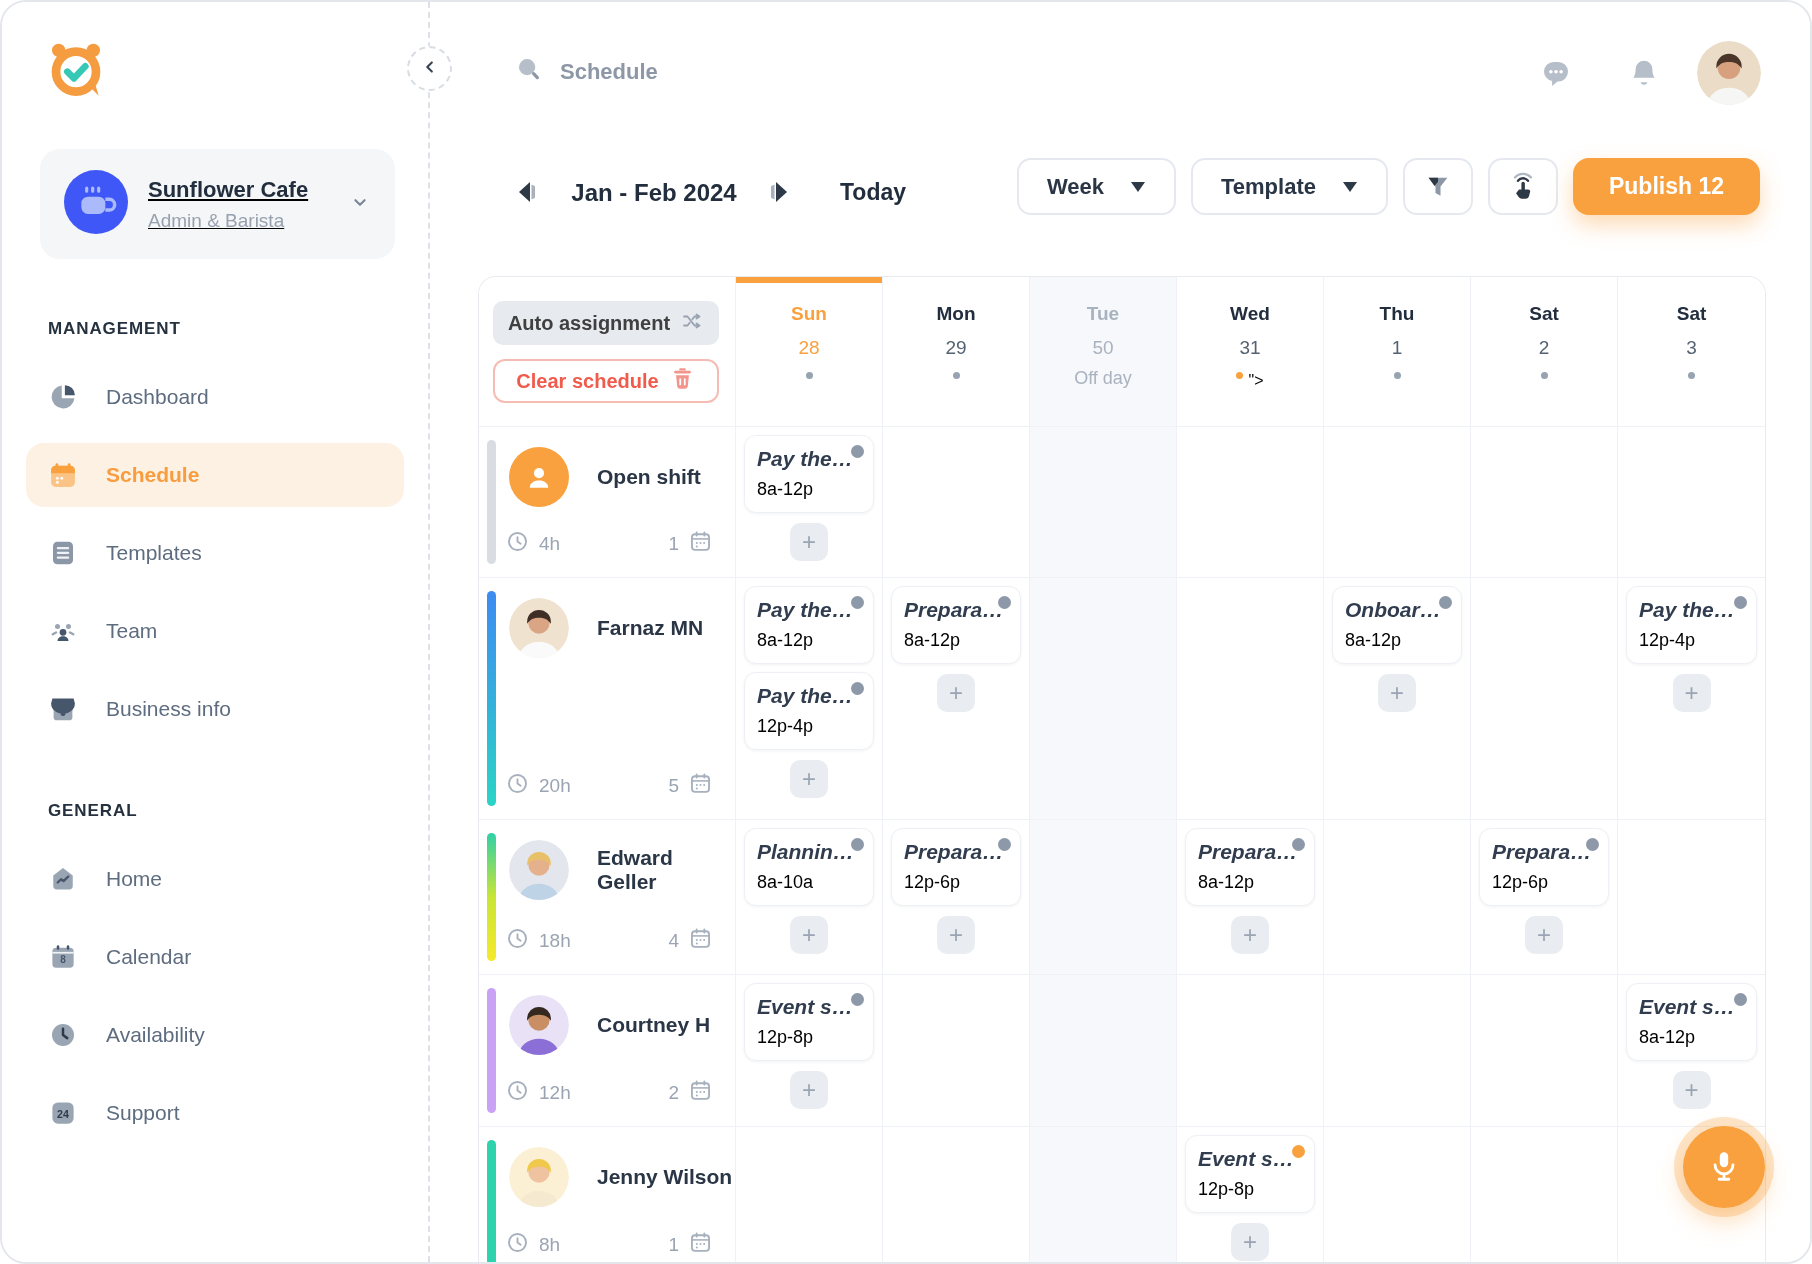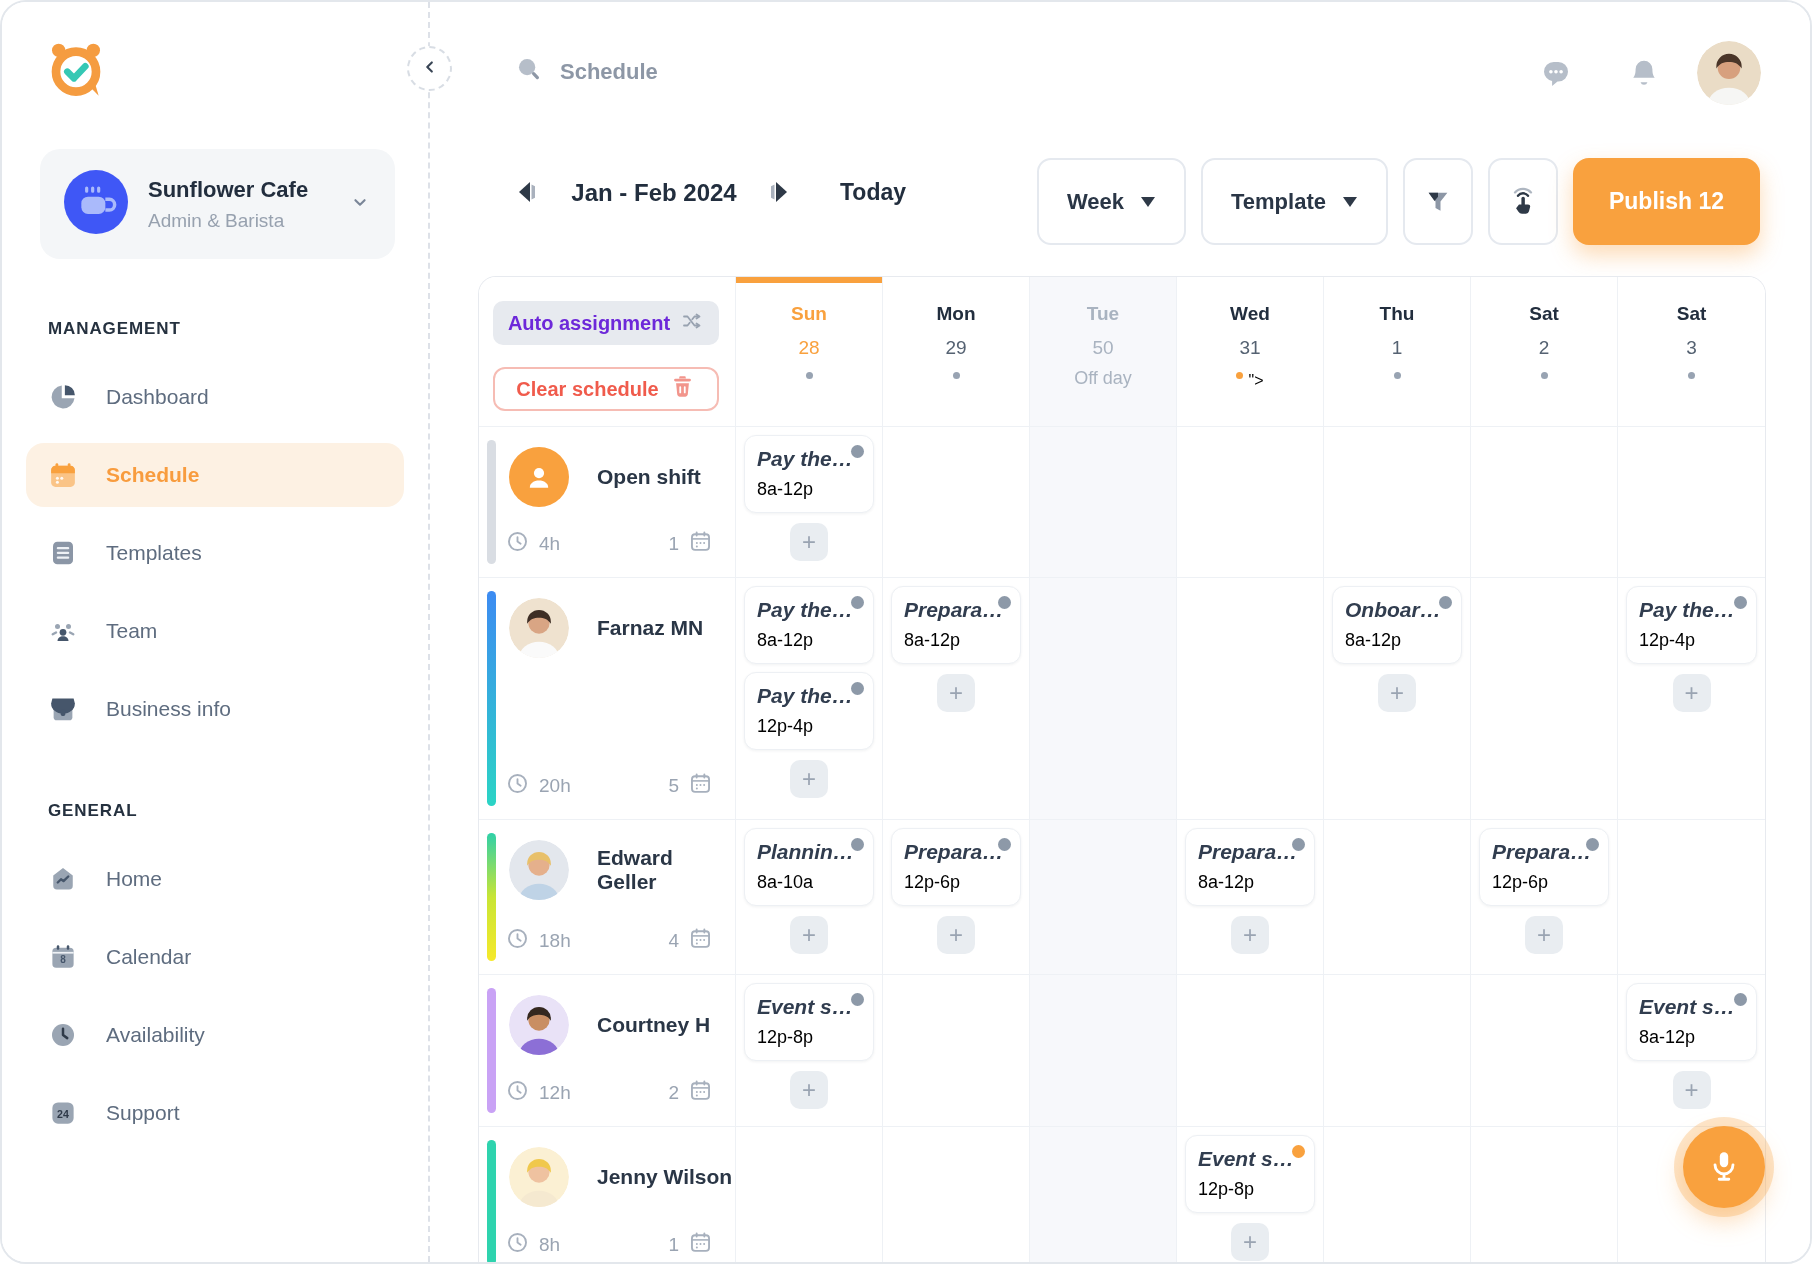--- a/index.html
+++ b/index.html
@@ -7,21 +7,21 @@
   html,body{background:#fff;}
   .app{position:relative;width:1812px;height:1264px;background:#fff;border:2px solid #E3E7EC;
        border-radius:26px;overflow:hidden;}
 
   
   .sidebar{position:absolute;left:0;top:0;bottom:0;width:428px;background:#fff;
            border-right:2px dashed #DDE1E8;}
   .logo{margin:35px 0 0 42px;width:64px;height:64px;}
   .workspace{margin:48px 33px 0 38px;height:110px;background:#F4F6F8;border-radius:20px;
              display:flex;align-items:center;padding:0 24px;gap:20px;cursor:pointer;}
-  .ws-text{flex:1;min-width:0;}
+  .ws-text{flex:1;min-width:0;text-decoration:underline;}
   .ws-name{font-size:22px;font-weight:bold;color:#222E3E;}
   .ws-role{font-size:19px;color:#97A1AF;margin-top:7px;}
   .nav{padding:0 24px;}
   .nav-label{margin:60px 0 26px 22px;font-size:17px;font-weight:bold;color:#25313F;letter-spacing:.9px;}
   .nav-item{height:64px;margin-bottom:14px;border-radius:18px;display:flex;align-items:center;
             gap:28px;padding-left:22px;font-size:21px;color:#5E6C7F;cursor:pointer;}
   .nav-item .nav-ic{width:30px;height:30px;display:flex;align-items:center;justify-content:center;}
   .nav-item.active{background:#FDF1E3;color:#F89C3E;font-weight:bold;}
 
   
@@ -36,22 +36,22 @@
   .top-ic{position:absolute;top:54px;width:36px;height:36px;cursor:pointer;}
   .top-chat{left:1108px;} .top-bell{left:1196px;}
   .top-avatar{position:absolute;left:1267px;top:39px;width:64px;height:64px;border-radius:50%;
               overflow:hidden;cursor:pointer;}
 
   .toolbar-left{position:absolute;left:86px;top:156px;height:69px;display:flex;align-items:center;}
   .nav-arrow{width:22px;height:26px;cursor:pointer;}
   .date-range{font-size:24px;font-weight:bold;color:#222E3E;margin:0 26px;min-width:180px;text-align:center;}
   .today{font-size:23px;font-weight:bold;color:#222E3E;margin-left:48px;cursor:pointer;}
   .toolbar-right{position:absolute;right:50px;top:156px;display:flex;gap:15px;}
-  .btn{height:87px;background:#fff;border:2px solid #E5E9EF;border-radius:14px;display:flex;
-       align-items:center;gap:16px;padding:0 28px;font-size:22px;font-weight:bold;color:#2A3646;cursor:pointer;}
+  .btn{height:57px;background:#fff;border:2px solid #E5E9EF;border-radius:14px;display:flex;
+       align-items:center;gap:26px;padding:0 28px;font-size:22px;font-weight:bold;color:#2A3646;cursor:pointer;}
   .icon-btn{width:70px;padding:0;justify-content:center;}
   .publish{background:#F9A13E;border:none;color:#fff;font-size:23px;padding:0 36px;border-radius:16px;
            box-shadow:0 10px 22px rgba(249,161,62,.38);}
 
   
   .cal-wrap{position:absolute;left:48px;top:274px;width:1288px;height:988px;
             border:1px solid #E7EAEF;border-bottom:none;border-radius:18px 18px 0 0;overflow:hidden;background:#fff;}
   .grid{display:grid;grid-template-columns:257px repeat(7,147px);
         grid-template-rows:150px 151px 242px 155px 152px 152px;}
   .gcell{position:relative;background:#fff;border-right:1px solid #EEF1F5;border-bottom:1px solid #EEF1F5;}
@@ -62,23 +62,23 @@
   .dd{font-size:19px;color:#556272;margin-top:12px;}
   .day-active .dn,.day-active .dd{color:#F9A13E;}
   .off-col .dn,.off-col .dd{color:#A9B3C0;}
   .day-topbar{position:absolute;top:0;left:0;right:0;height:6px;background:#F9A13E;}
   .dots{margin-top:13px;display:flex;justify-content:center;gap:5px;}
   .hdot{width:7px;height:7px;border-radius:50%;background:#98A3B2;}
   .hdot.orange{background:#F9A13E;}
   .offday{margin-top:9px;font-size:18px;color:#A9B3C0;}
 
   .tools-cell{padding:24px 15px 0 14px;}
-  .auto-btn{width:226px;height:44px;background:#E7EAEF;border:none;border-radius:10px;color:#6d28d9;
+  .auto-btn{width:226px;height:44px;background:#E7EAEF;border:none;border-radius:10px;color:#404040;
             font-weight:bold;font-size:20px;display:flex;align-items:center;justify-content:center;gap:10px;
-            margin-bottom:22px;cursor:pointer;}
+            margin-bottom:14px;cursor:pointer;}
   .clear-btn{width:226px;height:44px;background:#fff;border:2px solid #F6BCB4;border-radius:12px;color:#F05B4C;
              font-weight:bold;font-size:20px;display:flex;align-items:center;justify-content:center;gap:10px;cursor:pointer;}
 
   .mbar{position:absolute;left:8px;top:13px;bottom:13px;width:9px;border-radius:5px;}
   .mtop{display:flex;align-items:center;gap:28px;padding:20px 0 0 30px;}
   .avatar{width:60px;height:60px;border-radius:50%;flex:0 0 auto;display:flex;align-items:center;
           justify-content:center;overflow:hidden;}
   .open-avatar{background:#F9A13E;}
   .mname{font-size:21px;font-weight:bold;color:#2A3646;}
   .mmeta{position:absolute;bottom:18px;left:26px;right:22px;display:flex;justify-content:space-between;

